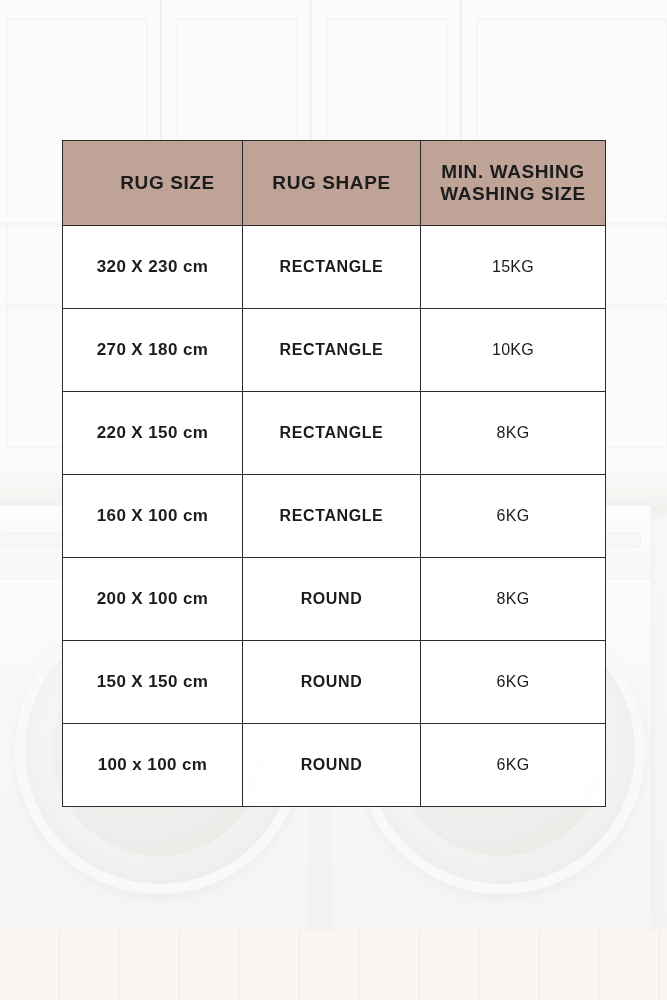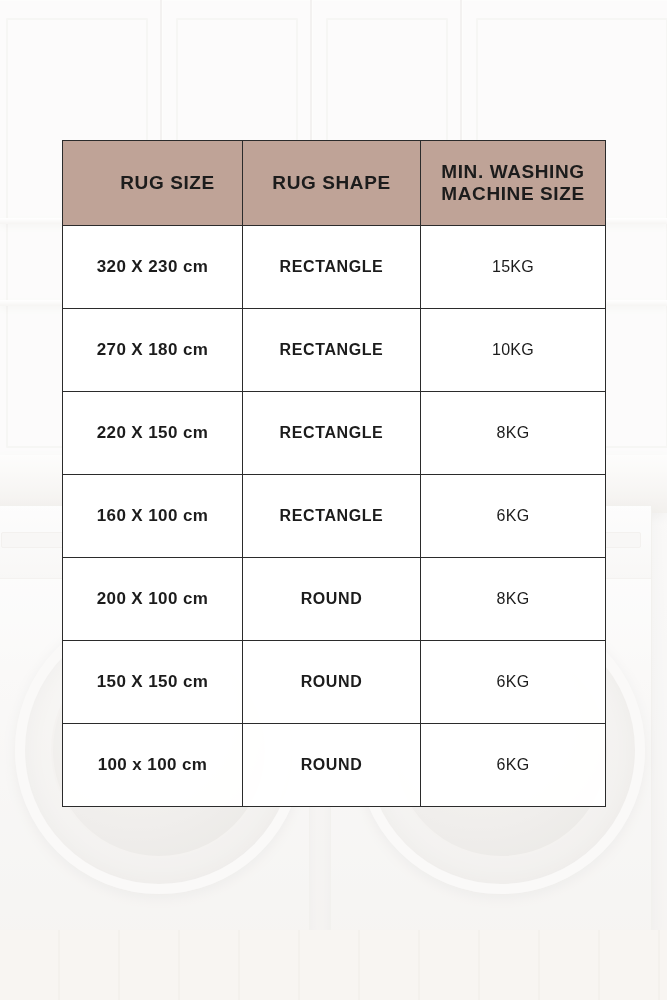--- a/index.html
+++ b/index.html
@@ -269,21 +269,21 @@
     <thead>
       <tr>
         <th style="background: rgb(191, 163, 151); padding-left: 36px;">
           <span class="hdr-line">RUG SIZE</span>
         </th>
         <th style="background: rgb(191, 163, 151);">
           <span class="hdr-line">RUG SHAPE</span>
         </th>
         <th style="background: rgb(191, 163, 151); text-align: center;">
           <span class="hdr-line">MIN. WASHING</span>
-          <span class="hdr-line">MACHINE SIZE</span>
+          <span class="hdr-line">WASHING SIZE</span>
         </th>
       </tr>
     </thead>
     <tbody>
       <tr>
         <td class="size">320 X 230 cm</td>
         <td class="shape">RECTANGLE</td>
         <td class="machine">15KG</td>
       </tr>
       <tr>

